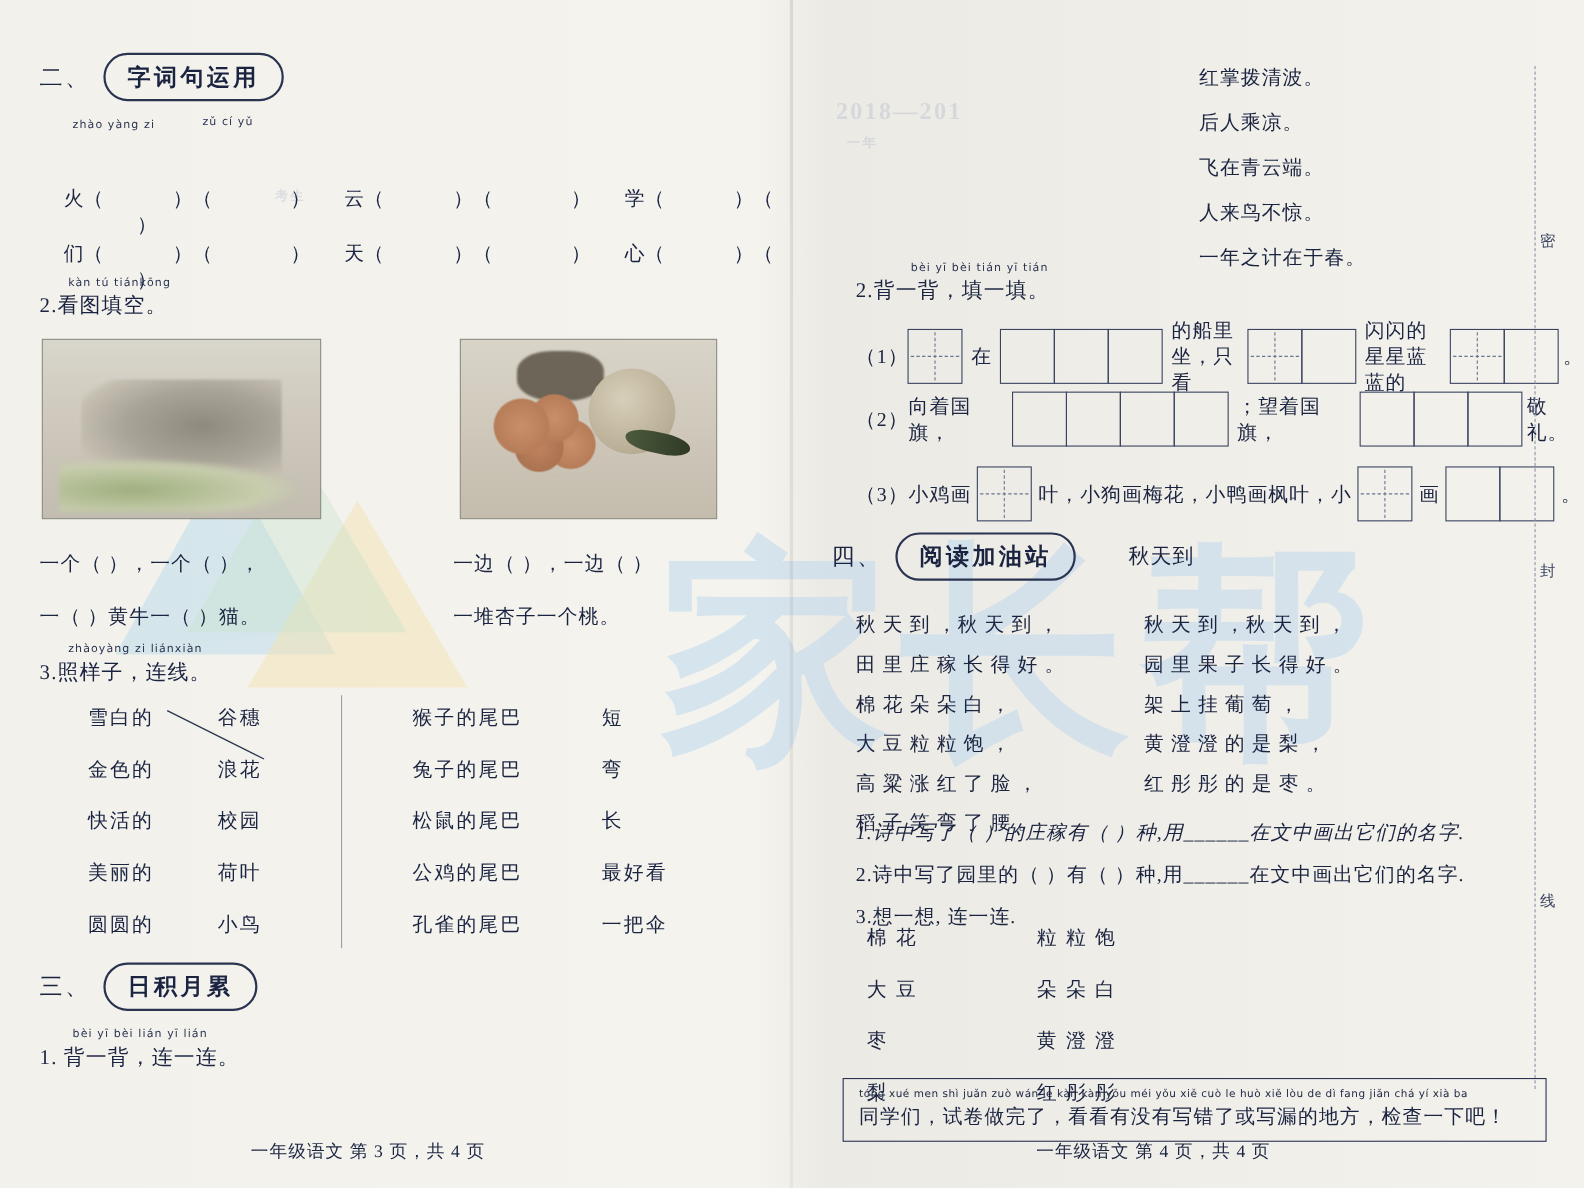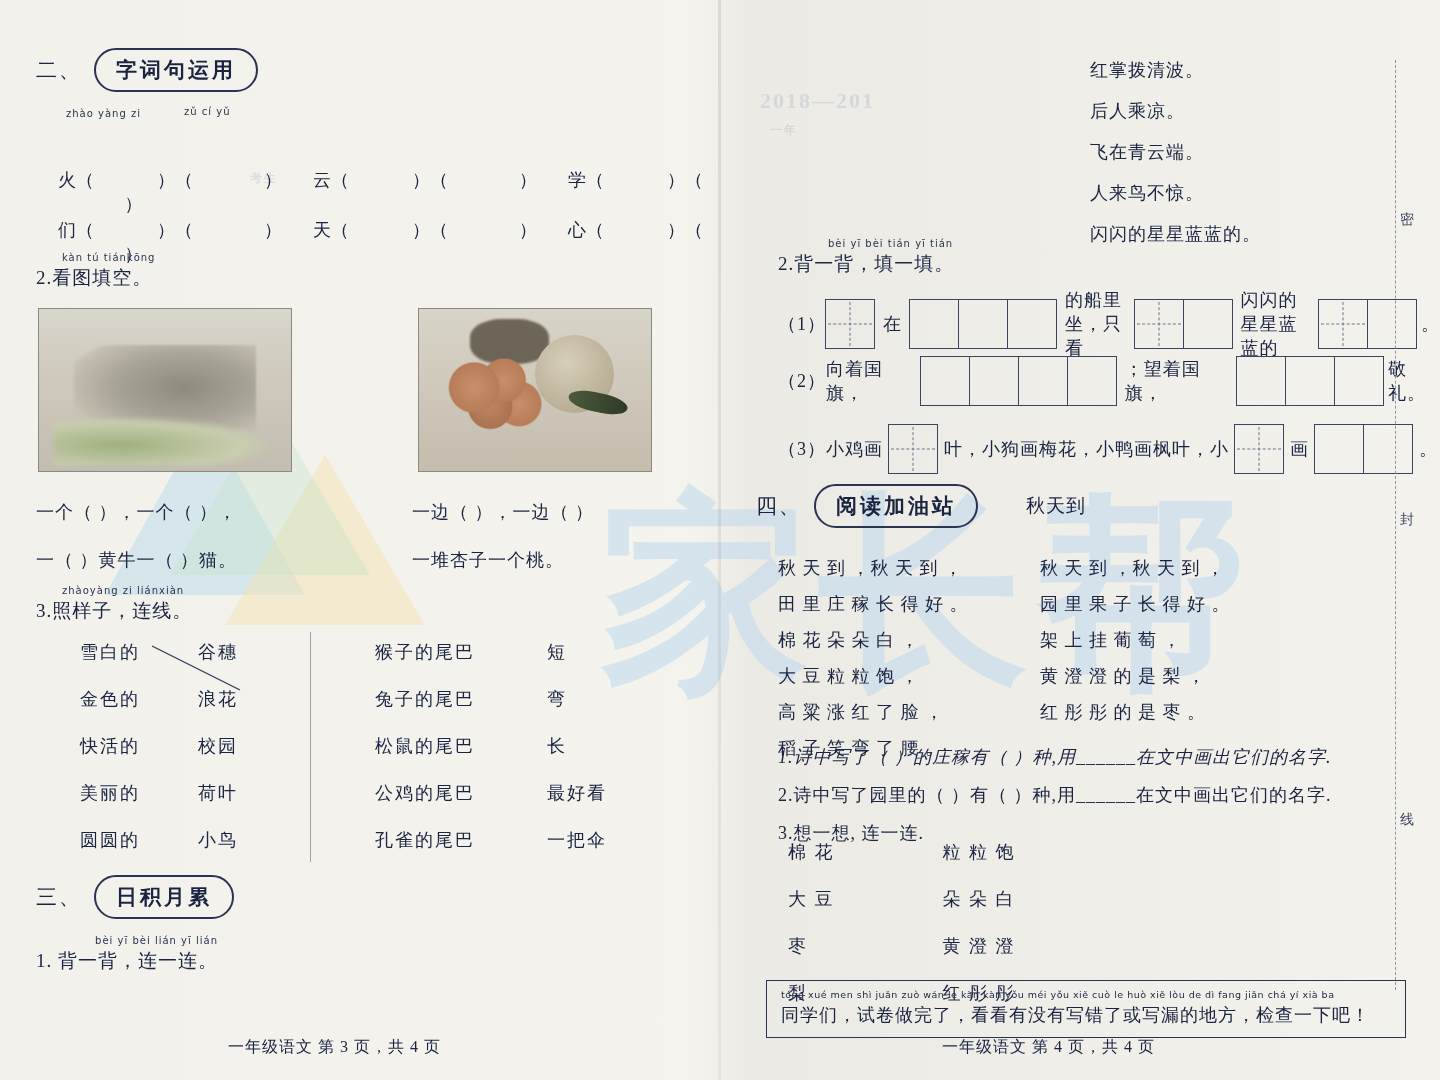--- a/index.html
+++ b/index.html
@@ -211,35 +211,35 @@
       </div>
     </div>
 
     <div class="vline" style="left:310px;top:632px;height:230px;"></div>
 
     <div class="sec-head" style="position:absolute;left:36px;top:875px;">
       <span class="sec-num">三、</span>
       <span class="sec-box">日积月累</span>
     </div>
     <div style="position:absolute;left:36px;top:935px;">
-      <div class="py" style="margin-left:30px;text-align:right;">bèi yī bèi  lián yī lián</div>
+      <div class="py" style="margin-left:30px;">bèi yī bèi  lián yī lián</div>
       <div class="q" style="margin-top:2px;">1.  背一背，连一连。</div>
     </div>
 
     <div class="footer" style="left:228px;">一年级语文  第 3 页，共 4 页</div>
   </div>
 
   <div class="col colR">
 
     <div style="position:absolute;left:370px;top:58px;">
       <div class="line" style="height:41px;">红掌拨清波。</div>
       <div class="line" style="height:41px;">后人乘凉。</div>
       <div class="line" style="height:41px;">飞在青云端。</div>
       <div class="line" style="height:41px;">人来鸟不惊。</div>
-      <div class="line" style="height:41px;">闪闪的星星蓝蓝的。</div>
+      <div class="line" style="height:41px;">一年之计在于春。</div>
     </div>
 
     <div style="position:absolute;left:58px;top:238px;">
       <div class="py" style="margin-left:26px;padding-left:24px;">bèi yī bèi   tián yī tián</div>
       <div class="q" style="margin-top:2px;">2.背一背，填一填。</div>
     </div>
 
     <div style="position:absolute;left:58px;top:288px;display:flex;align-items:center;">
       <span class="line">（1）</span>
       <span class="tzrow">

